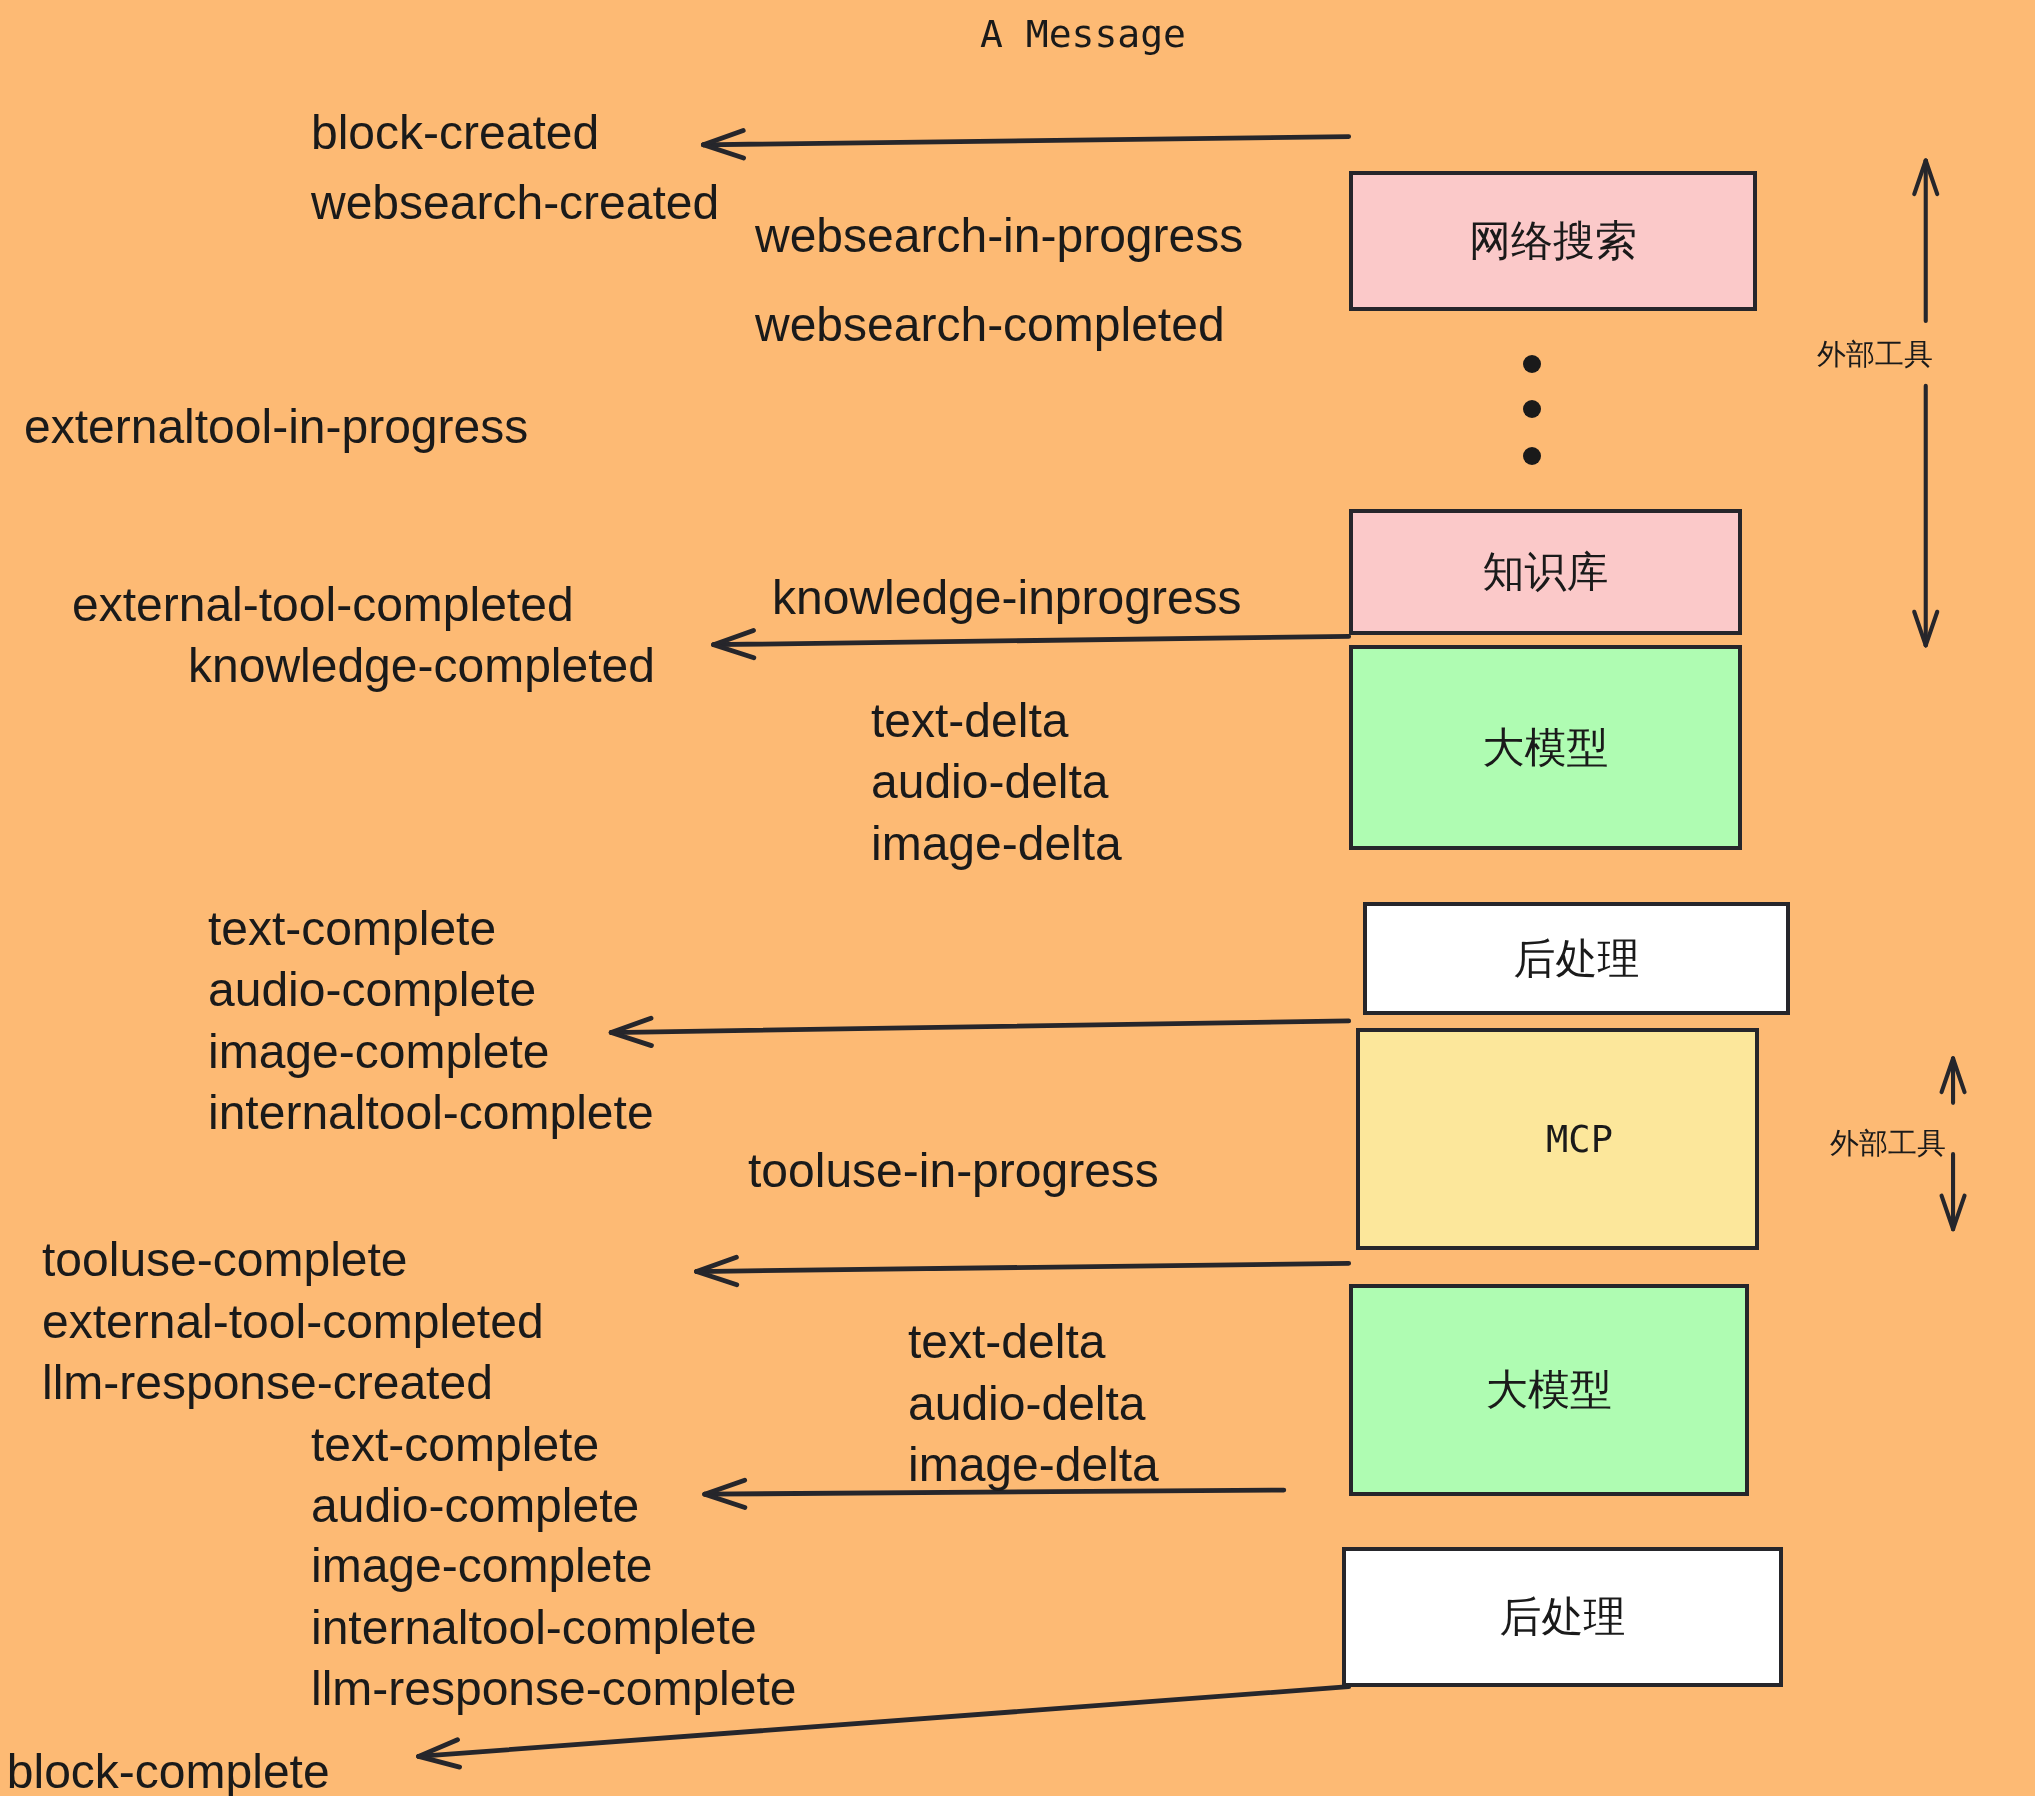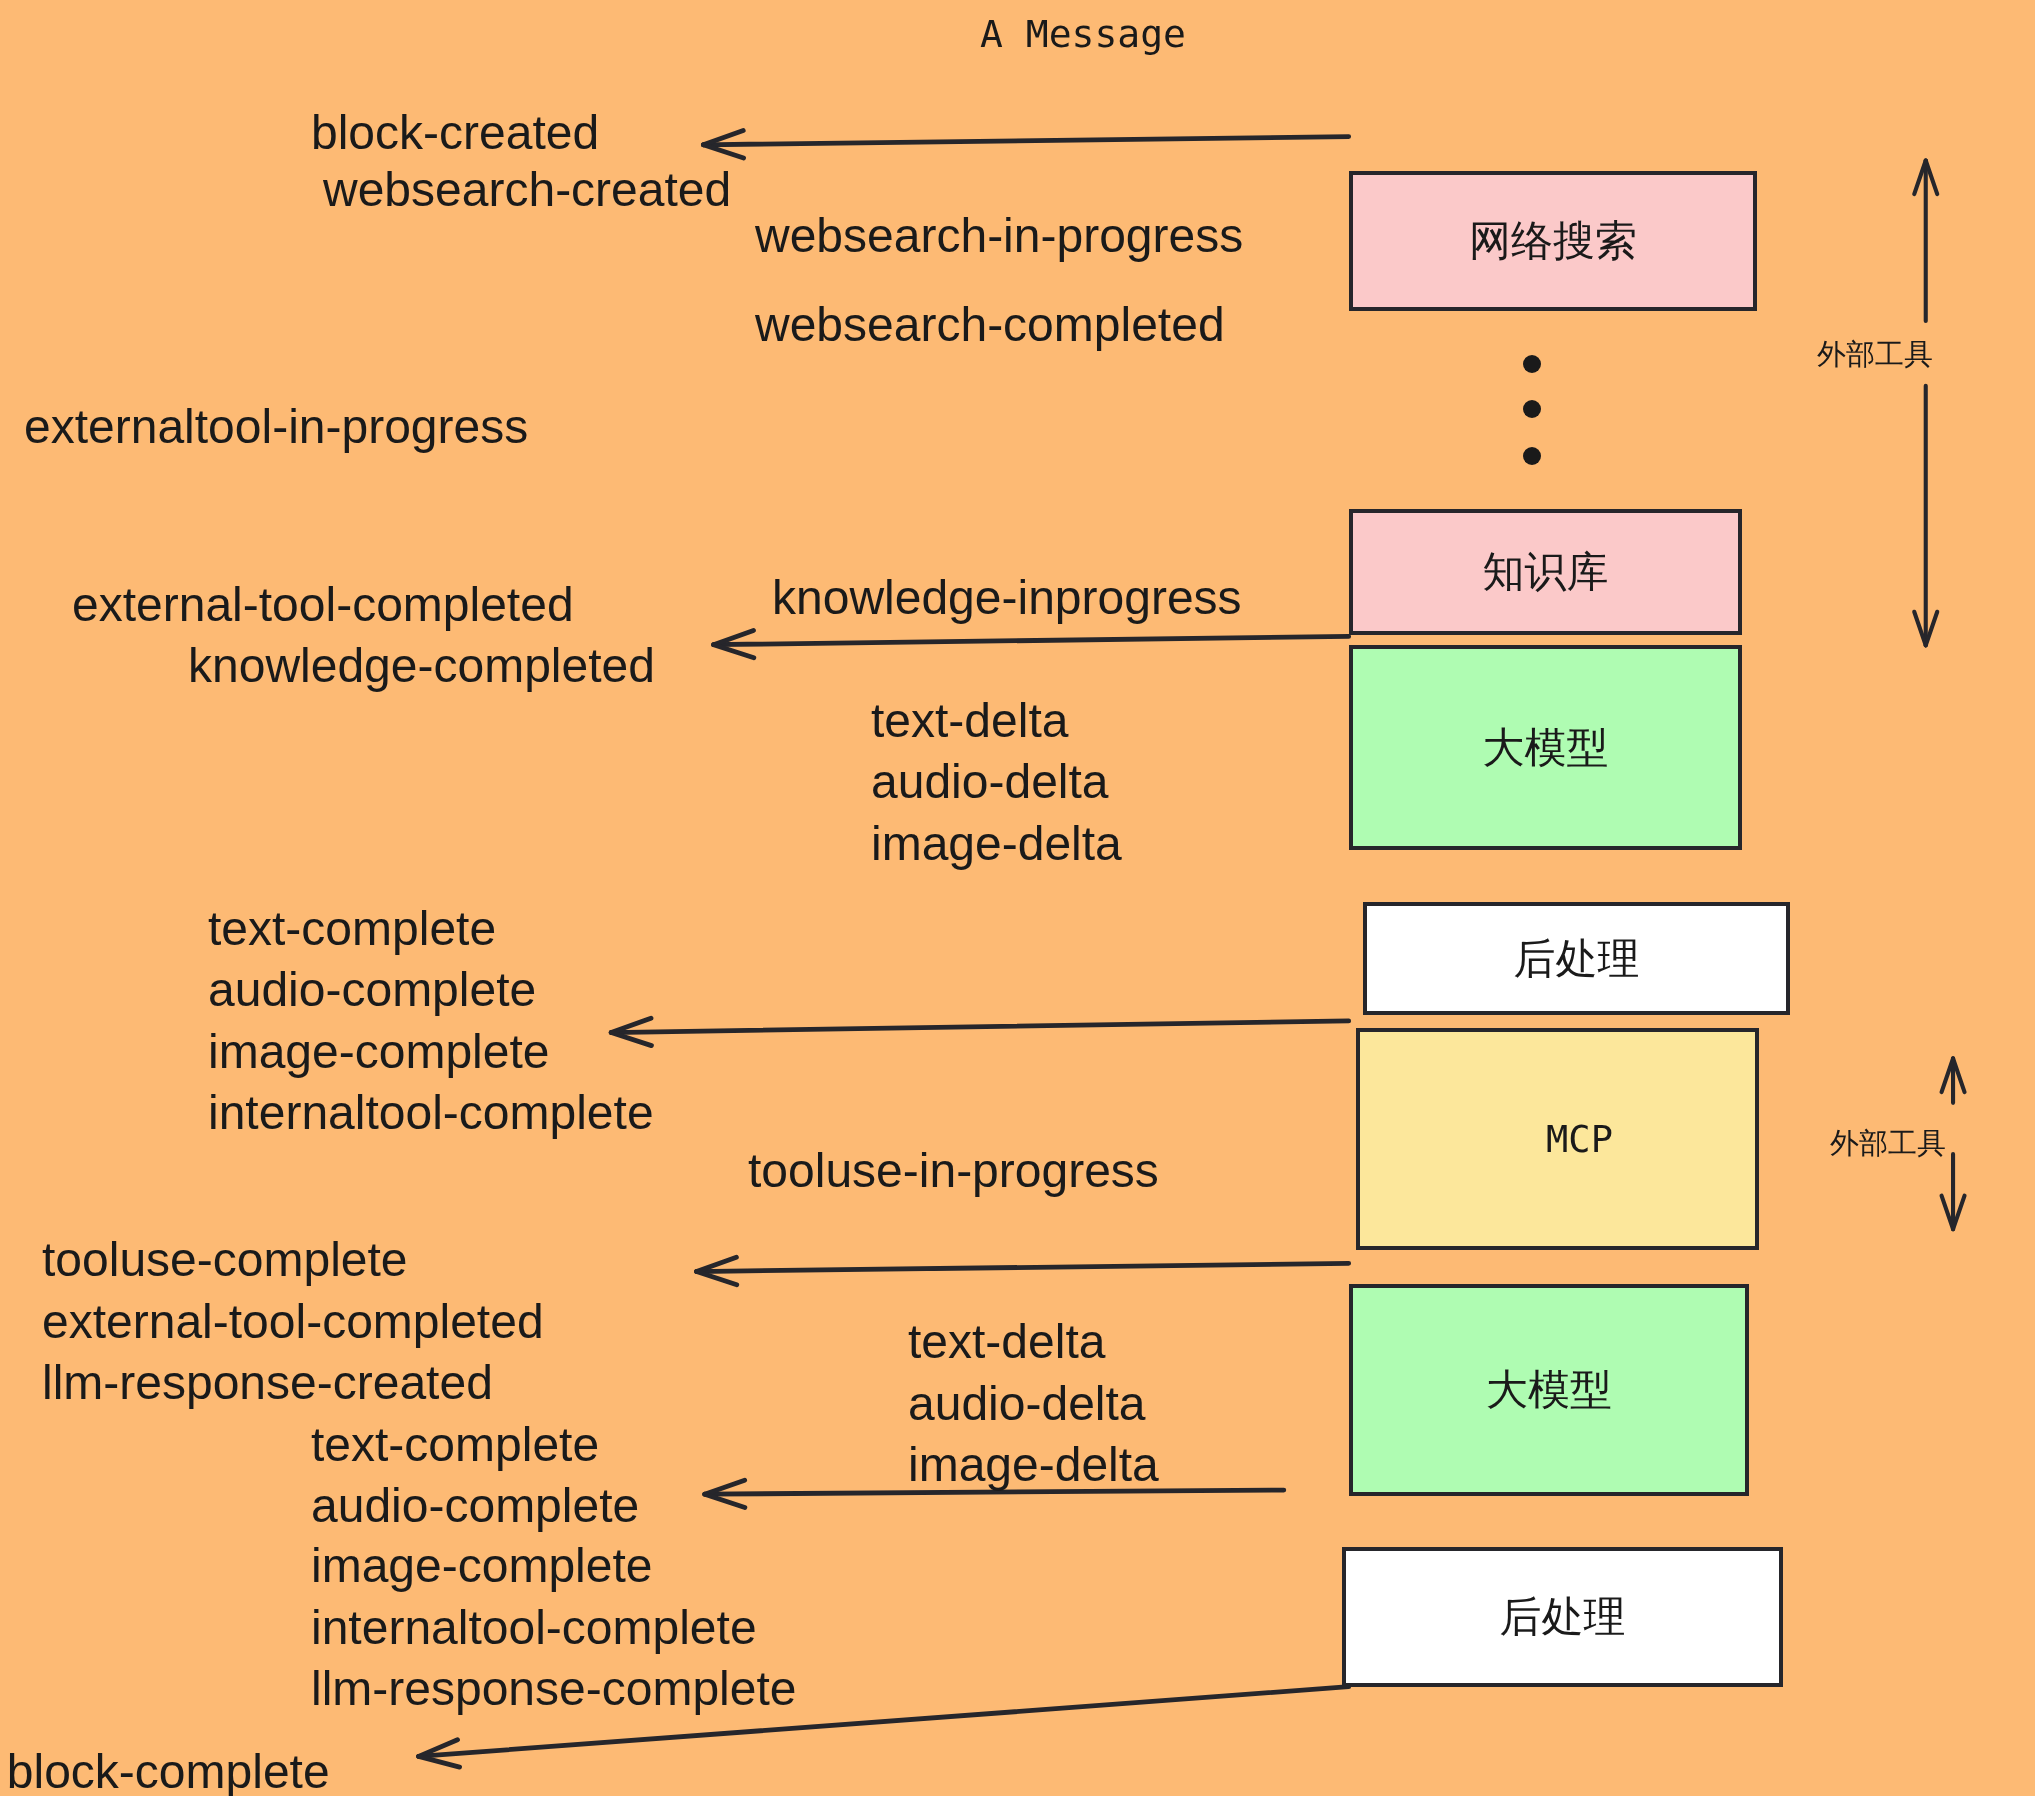--- a/index.html
+++ b/index.html
@@ -178,21 +178,21 @@
     </div>
 
   <div id="dots-container">
       <div class="dot" style="left: 1523px; top: 355px;"></div>
       <div class="dot" style="left: 1523px; top: 400px;"></div>
       <div class="dot" style="left: 1523px; top: 447px;"></div>
     </div>
 
   <div id="events-container">
       <div class="evt" style="left: 311px; top: 109px;">block-created</div>
-      <div class="evt" style="left: 311px; top: 166px; margin-left: 12px;">websearch-created</div>
+      <div class="evt" style="left: 311px; top: 179px;">websearch-created</div>
       <div class="evt" style="left: 755px; top: 212px;">websearch-in-progress</div>
       <div class="evt" style="left: 755px; top: 301px;">websearch-completed</div>
       <div class="evt" style="left: 24px; top: 403px;">externaltool-in-progress</div>
       <div class="evt" style="left: 772px; top: 546px; margin-top: 28px;">knowledge-inprogress</div>
       <div class="evt" style="left: 72px; top: 581px;">external-tool-completed</div>
       <div class="evt" style="left: 188px; top: 642px;">knowledge-completed</div>
       <div class="evt" style="left: 871px; top: 697px;">text-delta</div>
       <div class="evt" style="left: 871px; top: 758px;">audio-delta</div>
       <div class="evt" style="left: 871px; top: 820px;">image-delta</div>
       <div class="evt" style="left: 208px; top: 905px;">text-complete</div>

